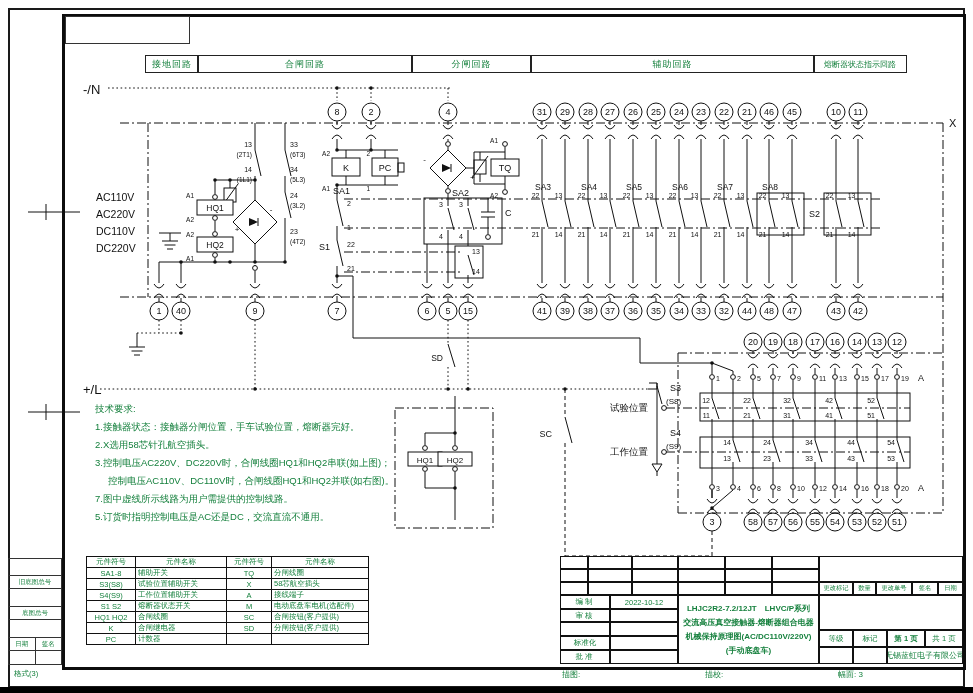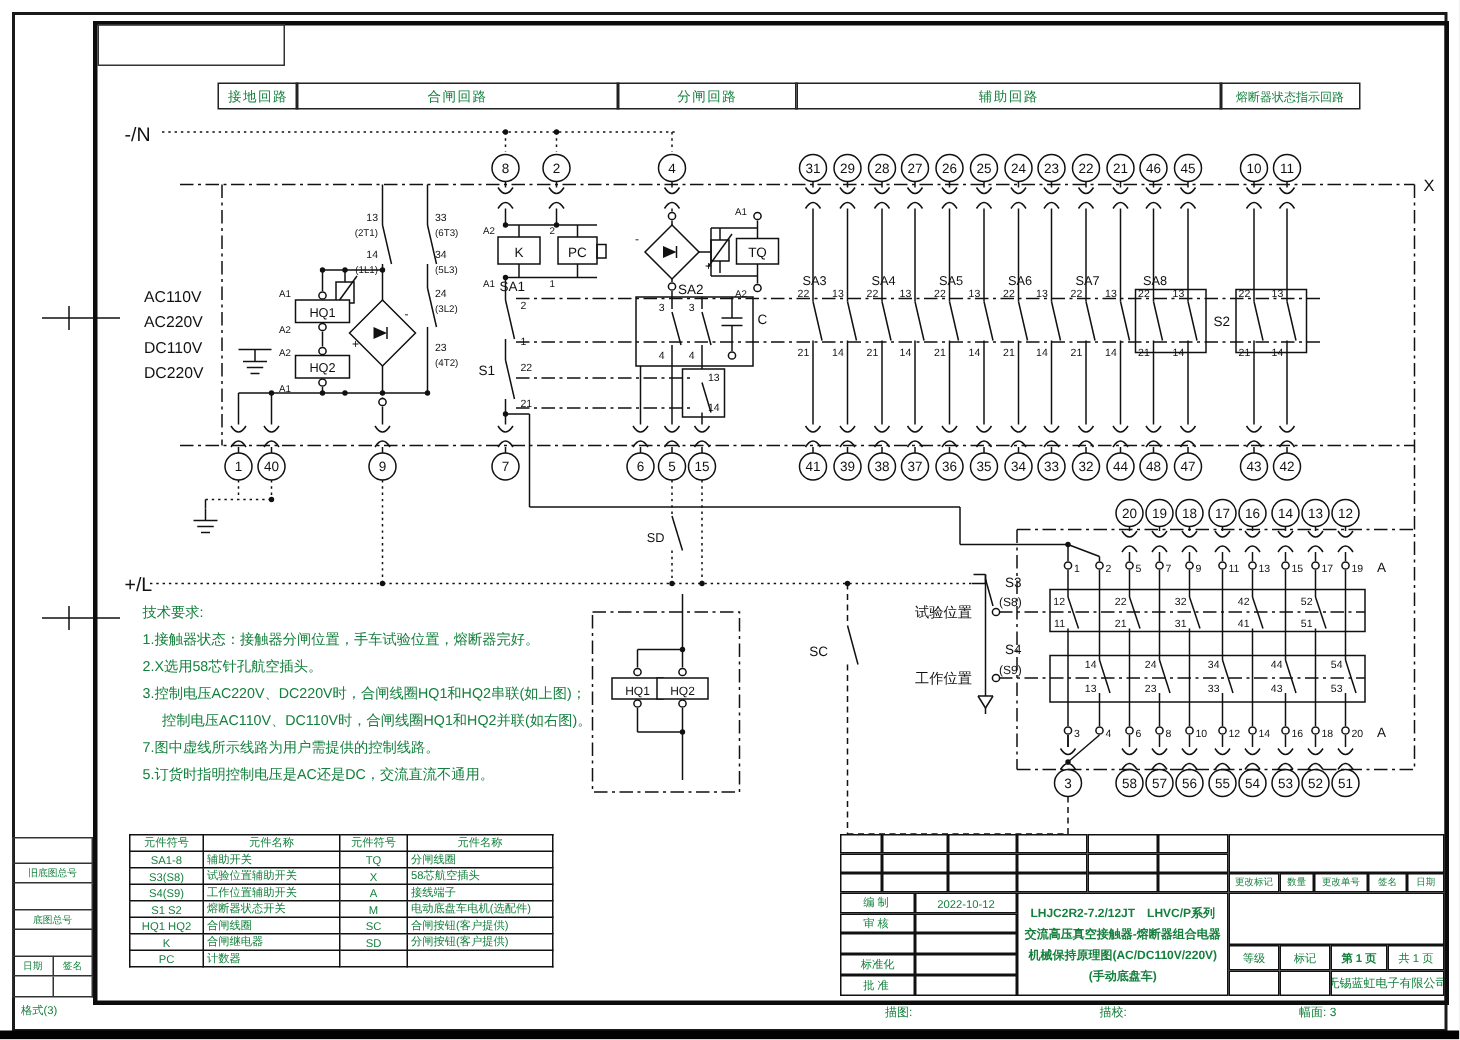--- a/index.html
+++ b/index.html
@@ -20,21 +20,21 @@
   table.legend{left:86px;top:556px;border-collapse:collapse;font-size:7.5px;}
   table.legend td{border:1px solid #111;height:10px;padding:0 2px;white-space:nowrap;
                   text-align:center;}
   table.legend td.nm{text-align:left;}
   
   .tb{left:560px;top:556px;width:403px;height:108px;font-size:7.5px;}
   .cell{position:absolute;border:1px solid #111;box-sizing:border-box;display:flex;
         align-items:center;justify-content:center;overflow:hidden;white-space:nowrap;}
   .title-cell{flex-direction:column;font-size:9.5px;line-height:14px;font-weight:600;}
   .lbl{letter-spacing:2px;}
-  .small-strip{font-size:8px;margin-left:28px;}
+  .small-strip{font-size:8px;}
   .leftcol{left:8px;top:558px;width:54px;font-size:6.5px;}
   .leftcol .row{border:1px solid #333;border-top:none;display:flex;align-items:center;
                 justify-content:center;box-sizing:border-box;}
   .leftcol .row:first-child{border-top:1px solid #333;}
   .leftcol .half{width:50%;height:100%;display:flex;align-items:center;justify-content:center;}
   .leftcol .half+.half{border-left:1px solid #333;}
   svg text{fill:#111;font-family:"Liberation Sans","DejaVu Sans",sans-serif;}
   svg .w{stroke:#111;fill:none;stroke-width:1;}
   svg .f{fill:#111;stroke:none;}
   svg .dd{stroke-dasharray:9 3 2 3;}

